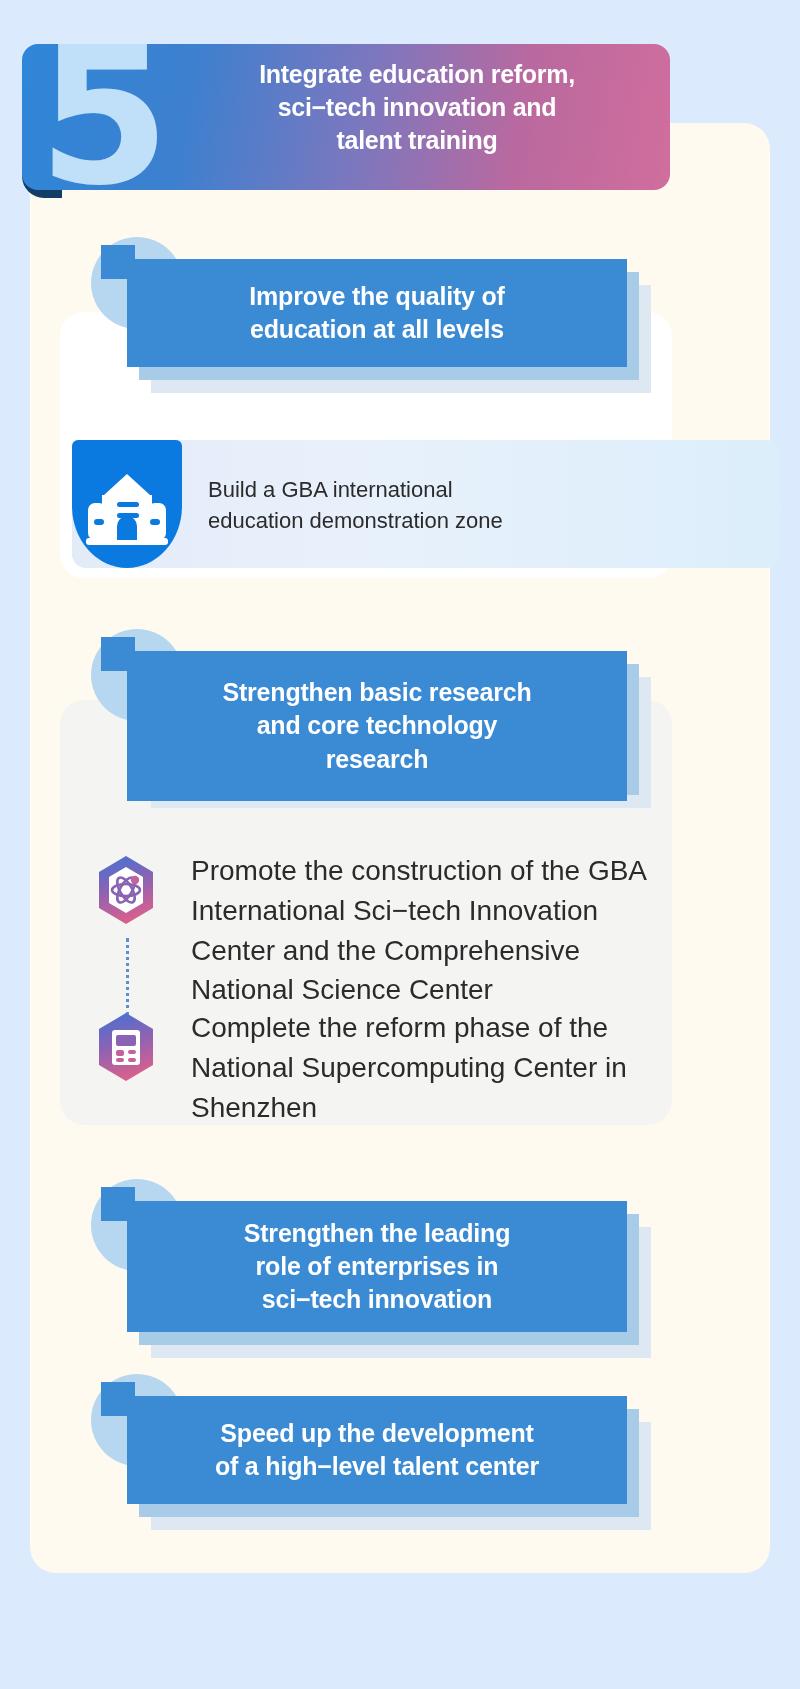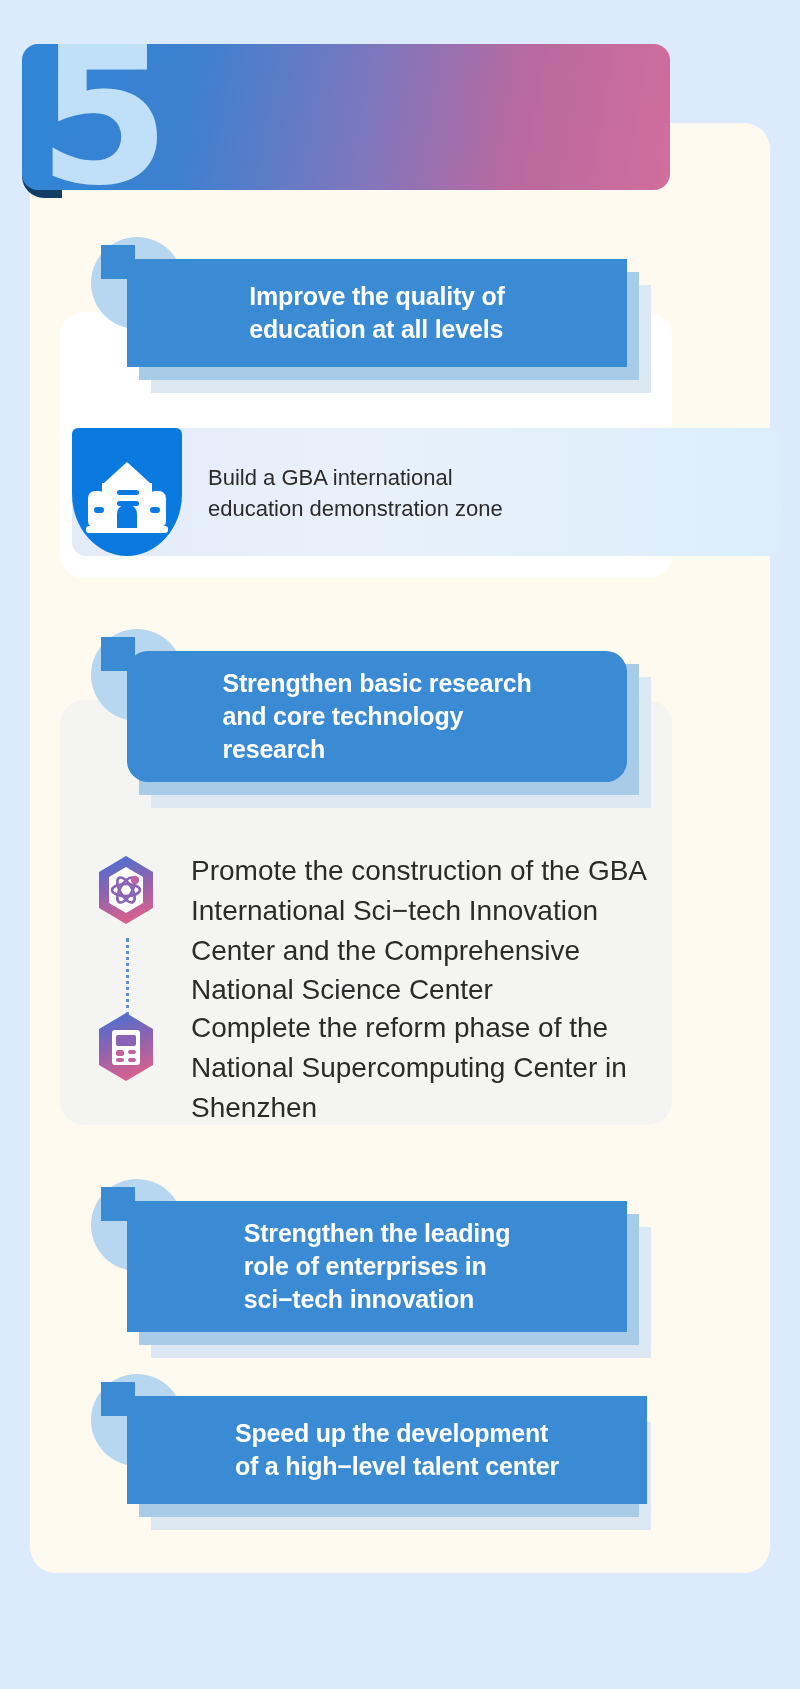--- a/index.html
+++ b/index.html
@@ -133,30 +133,30 @@
     background: #3a8ad4;
     display: flex;
     align-items: center;
     justify-content: center;
   }
   .banner .face span {
     color: #ffffff;
     font-size: 25px;
     font-weight: 700;
     line-height: 1.33;
-    text-align: left;
+    text-align: center;
     letter-spacing: -0.2px;
     white-space: pre-line;
   }
 
   
   .edu-row {
     position: absolute;
     left: 72px;
-    top: 428px;
+    top: 440px;
     width: 709px;
     height: 128px;
     background: linear-gradient(90deg, #e2ebf8 0%, #e8f1fb 40%, #dceefb 100%);
     border-radius: 14px;
   }
   .shield-icon {
     position: absolute;
     left: 0px;
     top: 0px;
     width: 110px;
@@ -202,20 +202,23 @@
 </style>
 </head>
 <body>
 
 <div class="page-card"></div>
 
 <div class="header-wrap">
   <div class="header-fold"></div>
   <div class="header-bar">
     <div class="header-number">5</div>
+    <div class="header-title">Integrate education reform,
+sci−tech innovation and
+talent training</div>
   </div>
 </div>
 
 <div class="panel-white" style="left:60px; top:312px; width:612px; height:266px;"></div>
 
 <div class="banner" style="left:127px; top:259px; width:500px; height:108px;">
   <div class="circle-deco"></div>
   <div class="square-tab"></div>
   <div class="shadow-2" style="width:500px;height:108px;"></div>
   <div class="shadow-1" style="width:500px;height:108px;"></div>
@@ -248,21 +251,21 @@
 education demonstration zone</div>
 </div>
 
 <div class="panel-grey" style="left:60px; top:700px; width:612px; height:425px;"></div>
 
 <div class="banner" style="left:127px; top:651px; width:500px; height:131px;">
   <div class="circle-deco"></div>
   <div class="square-tab"></div>
   <div class="shadow-2" style="width:500px;height:131px;"></div>
   <div class="shadow-1" style="width:500px;height:131px;"></div>
-  <div class="face" style="width:500px;height:131px;border-radius:21px;">
+  <div class="face" style="width:500px;height:150px;">
     <span>Strengthen basic research
 and core technology
 research</span>
   </div>
 </div>
 
 <div class="hex-connector" style="left:126px; top:938px; height:78px;"></div>
 
 <div class="hex-item" style="left:95px; top:855px; width:560px;">
   <div class="hex">
@@ -324,17 +327,17 @@
 role of enterprises in
 sci−tech innovation</span>
   </div>
 </div>
 
 <div class="banner" style="left:127px; top:1396px; width:500px; height:108px;">
   <div class="circle-deco"></div>
   <div class="square-tab"></div>
   <div class="shadow-2" style="width:500px;height:108px;"></div>
   <div class="shadow-1" style="width:500px;height:108px;"></div>
-  <div class="face" style="width:500px;height:108px;padding-left:20px;">
+  <div class="face" style="width:500px;height:108px;">
     <span>Speed up the development
 of a high−level talent center</span>
   </div>
 </div>
 
 </body></html>

